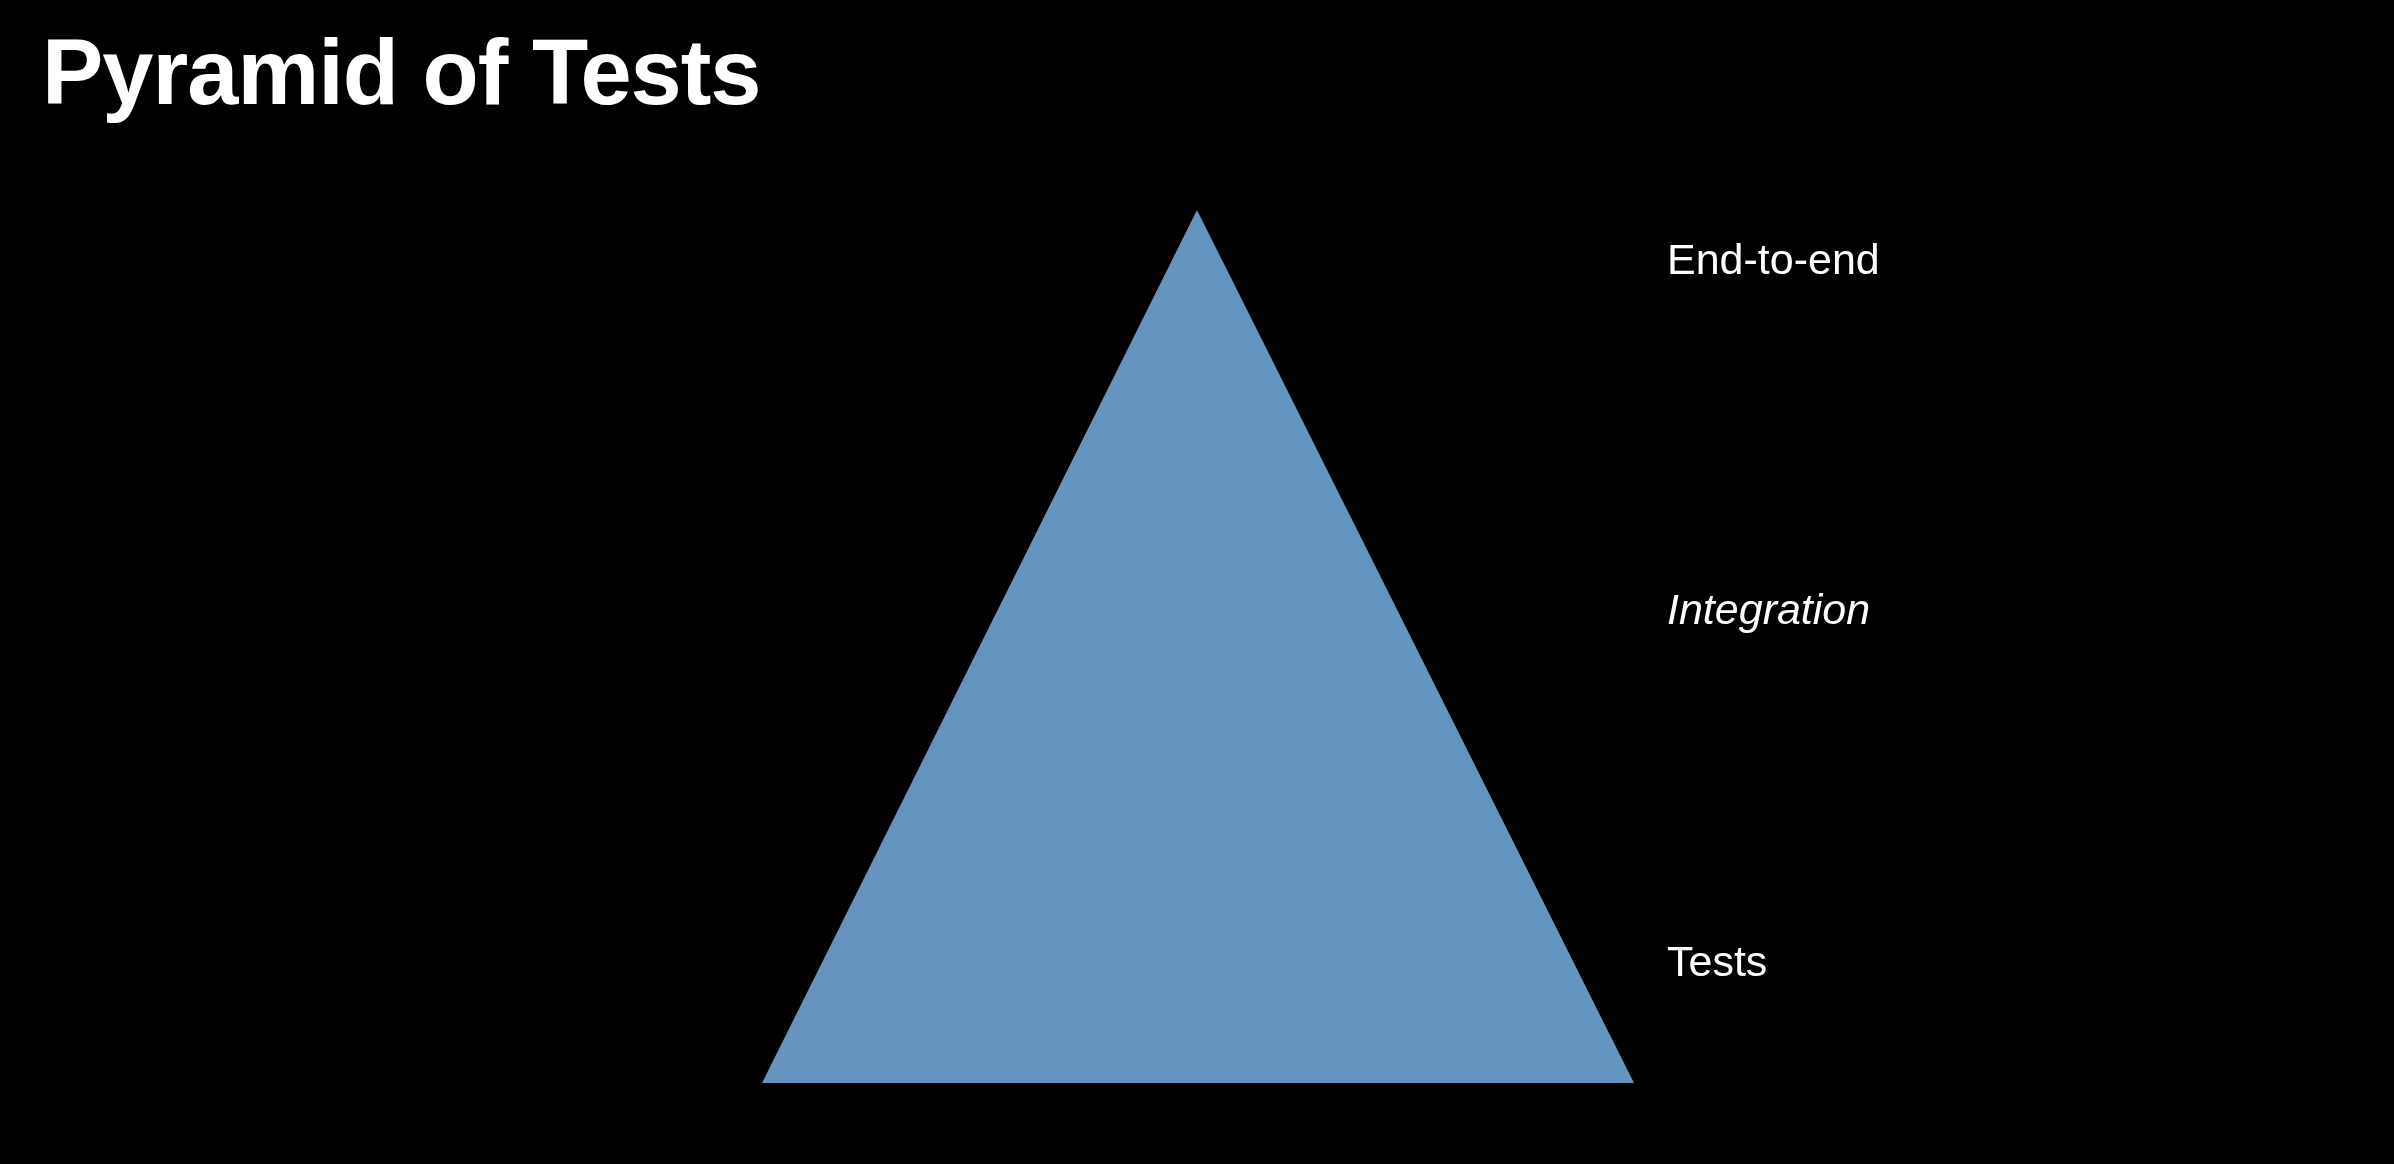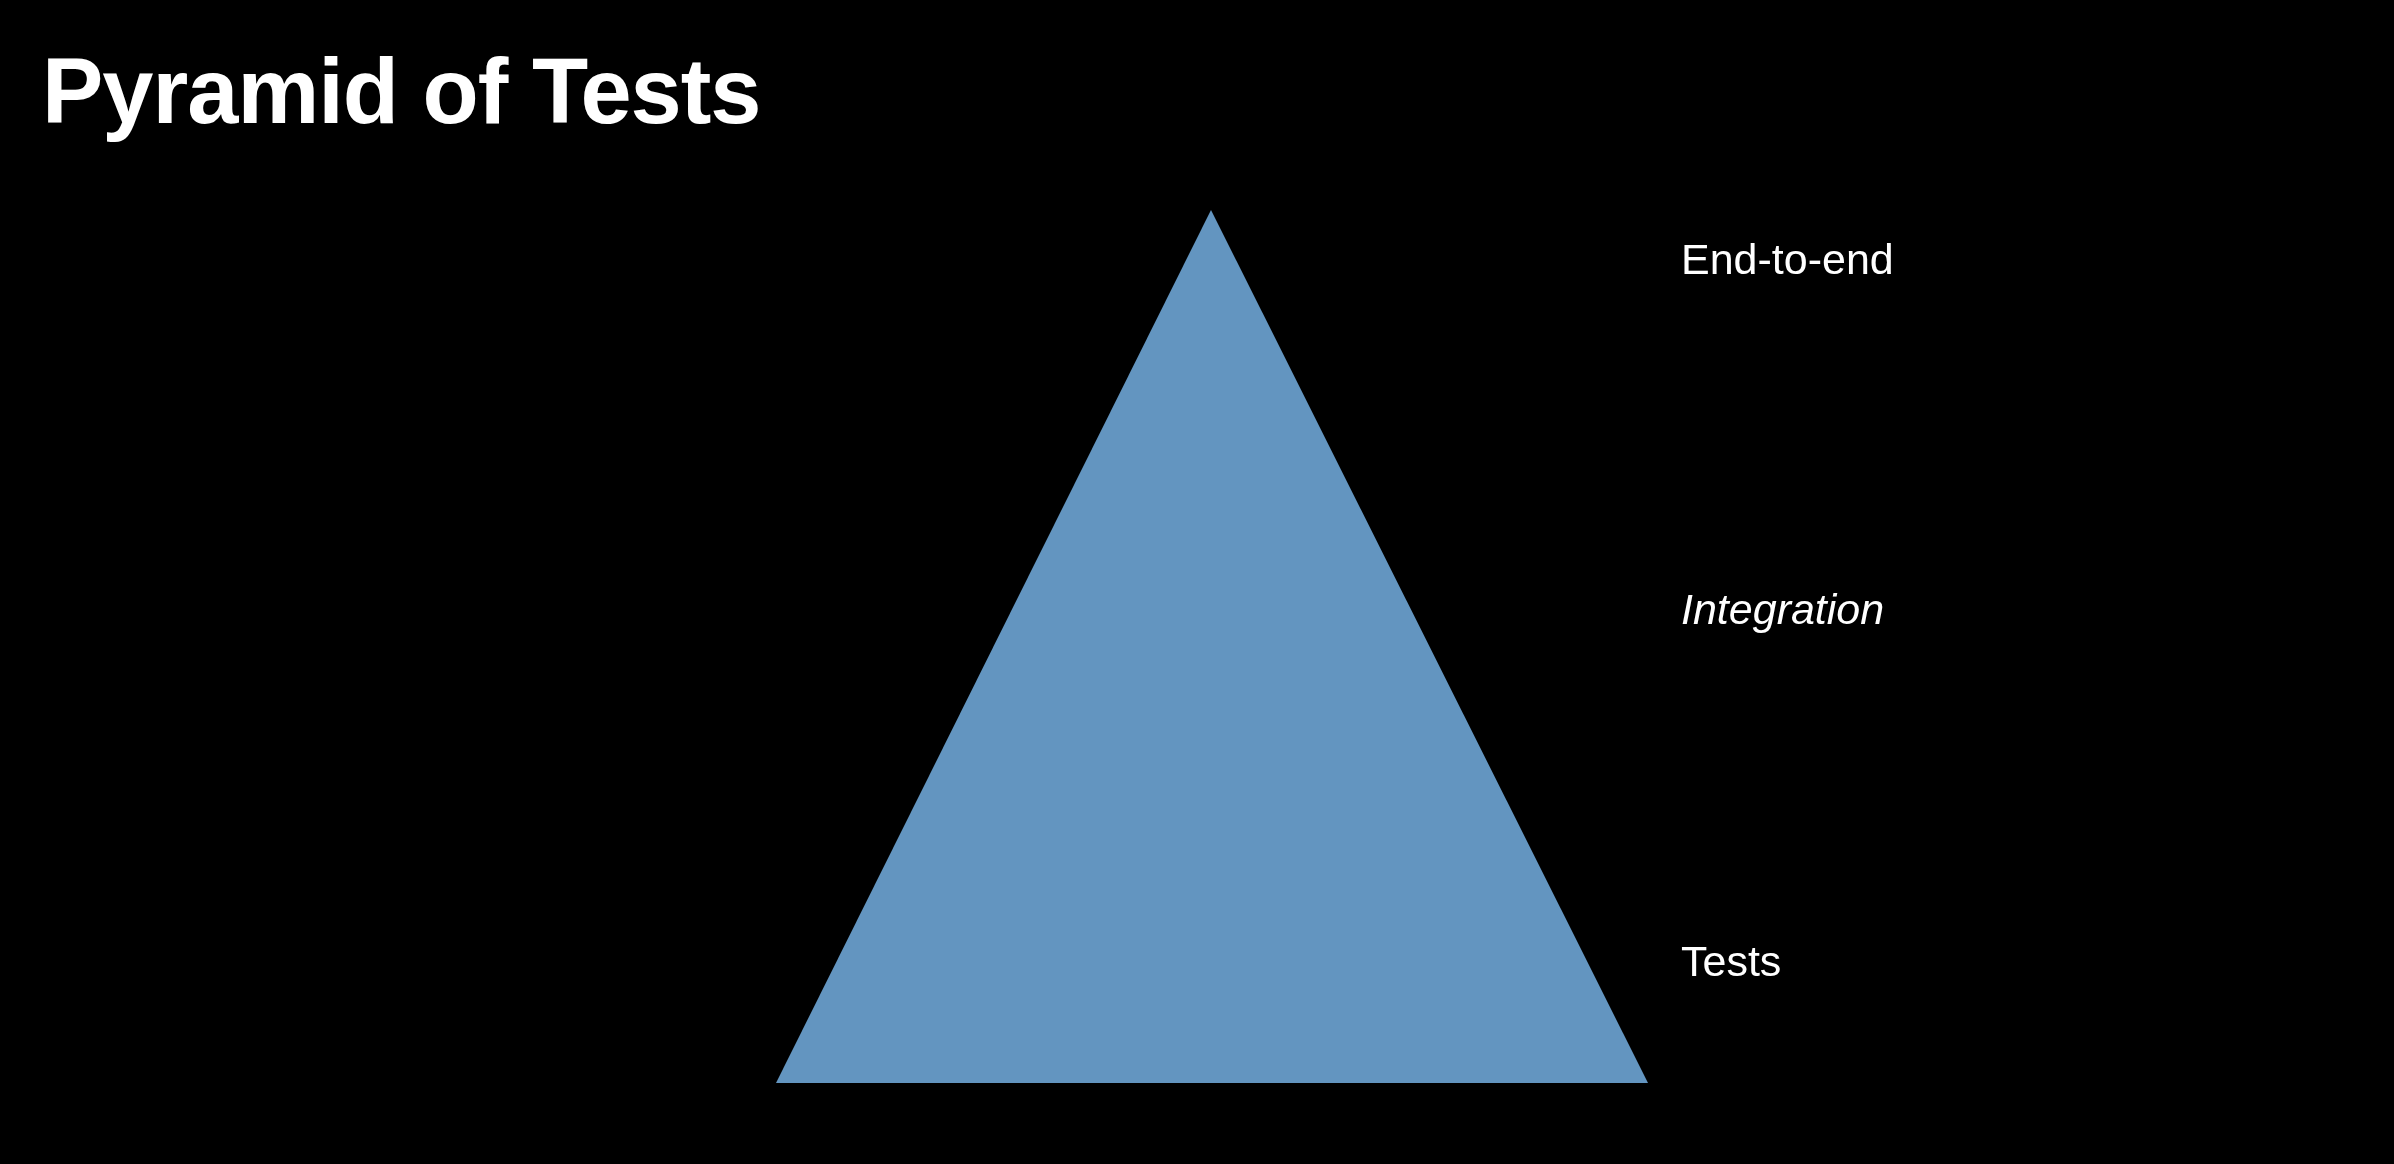--- a/index.html
+++ b/index.html
@@ -15,33 +15,33 @@
   #slide {
     position: relative;
     width: 2394px;
     height: 1164px;
     background: #000000;
     overflow: hidden;
   }
   #slide-title {
     position: absolute;
     left: 42px;
-    top: 43px;
+    top: 24px;
     font-family: "Liberation Sans", sans-serif;
     font-weight: bold;
     font-size: 92px;
     line-height: 1.05;
     letter-spacing: -1px;
     color: #ffffff;
     white-space: nowrap;
     text-align: right;
   }
   #diagram {
     position: absolute;
-    left: 18px;
+    left: 4px;
     top: 0;
     width: 2074px;
     height: 1164px;
   }
   #pyramid-svg {
     position: absolute;
     left: 0;
     top: 0;
     width: 2394px;
     height: 1164px;

